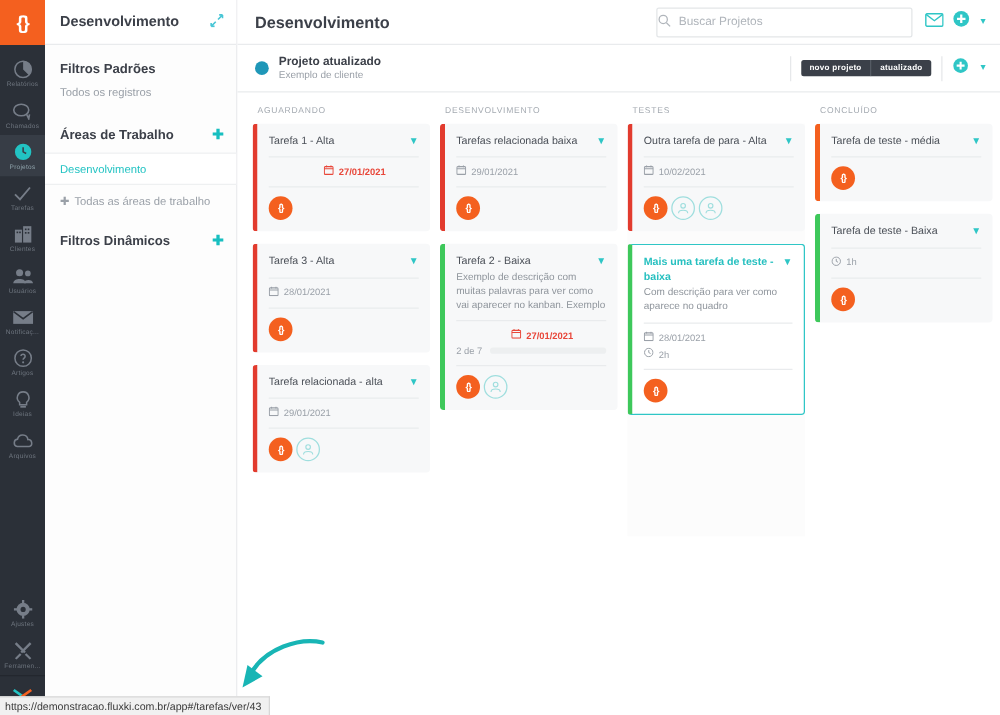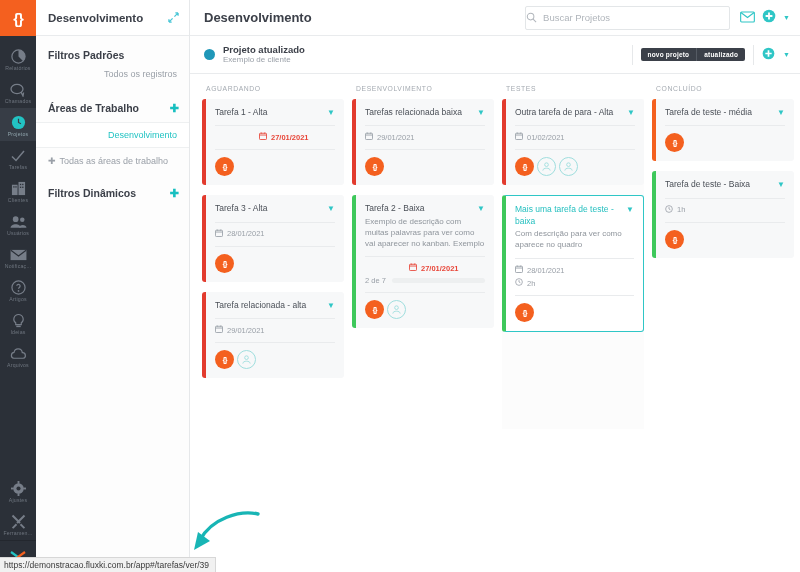--- a/index.html
+++ b/index.html
@@ -41,21 +41,21 @@
   }
 
   
   .panel { width: 154px; flex: 0 0 154px; background: #fdfdfd;
            border-right: 1px solid #e6e8ea; display: flex; flex-direction: column; }
   .panel-head {
     height: 36px; display: flex; align-items: center; justify-content: space-between;
     padding: 0 10px 0 12px; border-bottom: 1px solid #e9ebed; background: #fff;
   }
   .panel-title { font-size: 11.5px; font-weight: bold; color: #3c4049; }
-  .panel-body { padding: 0; text-align: right; }
+  .panel-body { padding: 0; }
   .sec-title {
     font-size: 10.5px; font-weight: bold; color: #3c4049;
     padding: 13px 10px 8px 12px; display: flex;
     align-items: center; justify-content: space-between;
   }
   .sec-sub { font-size: 9px; color: #9aa0a8; padding: 0 12px 10px; }
   .sec-item {
     font-size: 9px; color: #22c3c3; padding: 7px 12px;
     background: #fff; border-top: 1px solid #eef0f1; border-bottom: 1px solid #eef0f1;
     cursor: pointer;
@@ -111,21 +111,21 @@
   .col.dropzone .col-drop { background: #fcfcfc; min-height: 330px; }
 
   .card {
     background: #f7f8f9; border-radius: 3px; margin-bottom: 10px;
     border-left: 4px solid #ccc; padding: 8px 9px 9px 9px;
     position: relative; cursor: pointer;
   }
   .card.sel { background: #fff; border: 1px solid #2fc6c6; border-left: 4px solid #3ec85b; }
   .card-top { display: flex; align-items: flex-start; gap: 4px; }
   .card-title { font-size: 8.5px; color: #4a4f57; line-height: 1.35; flex: 1; }
-  .card.sel .card-title { color: #27c0c0; font-weight: normal; }
+  .card.sel .card-title { color: #27c0c0; font-weight: bold; }
   .caret { color: #2fc6c6; font-size: 8px; line-height: 1; padding-top: 2px; }
   .card-desc { font-size: 8px; color: #8f959c; line-height: 1.35; margin-top: 2px; }
   .card-meta {
     margin-top: 7px; padding-top: 6px; border-top: 1px solid #e9ebed;
     display: flex; flex-direction: column; gap: 3px;
   }
   .meta-row { display: flex; align-items: center; gap: 4px; font-size: 7.5px; color: #9aa0a8; }
   .meta-row.overdue { color: #e8473a; font-weight: bold; padding-left: 44px; }
   .prog-row { display: flex; align-items: center; gap: 6px; font-size: 7.5px; color: #9aa0a8; }
   .prog-bar { flex: 1; height: 5px; background: #edeff0; border-radius: 3px; overflow: hidden; }
@@ -495,21 +495,21 @@
                 <div class="card-title">Outra tarefa de para - Alta</div>
                 <span class="caret">▼</span>
               </div>
               <div class="card-meta">
                 <div class="meta-row">
                   <span><svg width="8" height="8" viewBox="0 0 10 10">
                       <rect x="0.6" y="1.6" width="8.8" height="7.8" rx="1" stroke="#9aa0a8" stroke-width="1.1" fill="none"></rect>
                       <path d="M0.6 3.8 L9.4 3.8" stroke="#9aa0a8" stroke-width="1.1"></path>
                       <path d="M2.8 0.6 L2.8 2.2 M7.2 0.6 L7.2 2.2" stroke="#9aa0a8" stroke-width="1.1"></path>
                     </svg></span>
-                  <span>01/02/2021</span>
+                  <span>10/02/2021</span>
                 </div>
               </div>
               <div class="card-foot">
                 <span class="av">{}</span>
                 <span class="av ghost">
                   <svg width="11" height="11" viewBox="0 0 12 12">
                     <circle cx="6" cy="4" r="2" stroke="#9fdede" stroke-width="1" fill="none"></circle>
                     <path d="M2 10.4 C2 7 10 7 10 10.4" stroke="#9fdede" stroke-width="1" fill="none"></path>
                   </svg>
                 </span>
@@ -584,14 +584,14 @@
         </div>
       </div>
 
   </div>
 
   <svg class="arrow-anno" width="72" height="48" viewBox="0 0 72 48">
     <path d="M68 6 C50 2 22 10 10 32" stroke="#18b5b5" stroke-width="3.4" fill="none" stroke-linecap="round"></path>
     <path d="M4 42 L8 24 L20 33 Z" fill="#18b5b5"></path>
   </svg>
 
-  <div class="status-url">https://demonstracao.fluxki.com.br/app#/tarefas/ver/39</div>
+  <div class="status-url">https://demonstracao.fluxki.com.br/app#/tarefas/ver/43</div>
 </div>
 
 </body></html>

